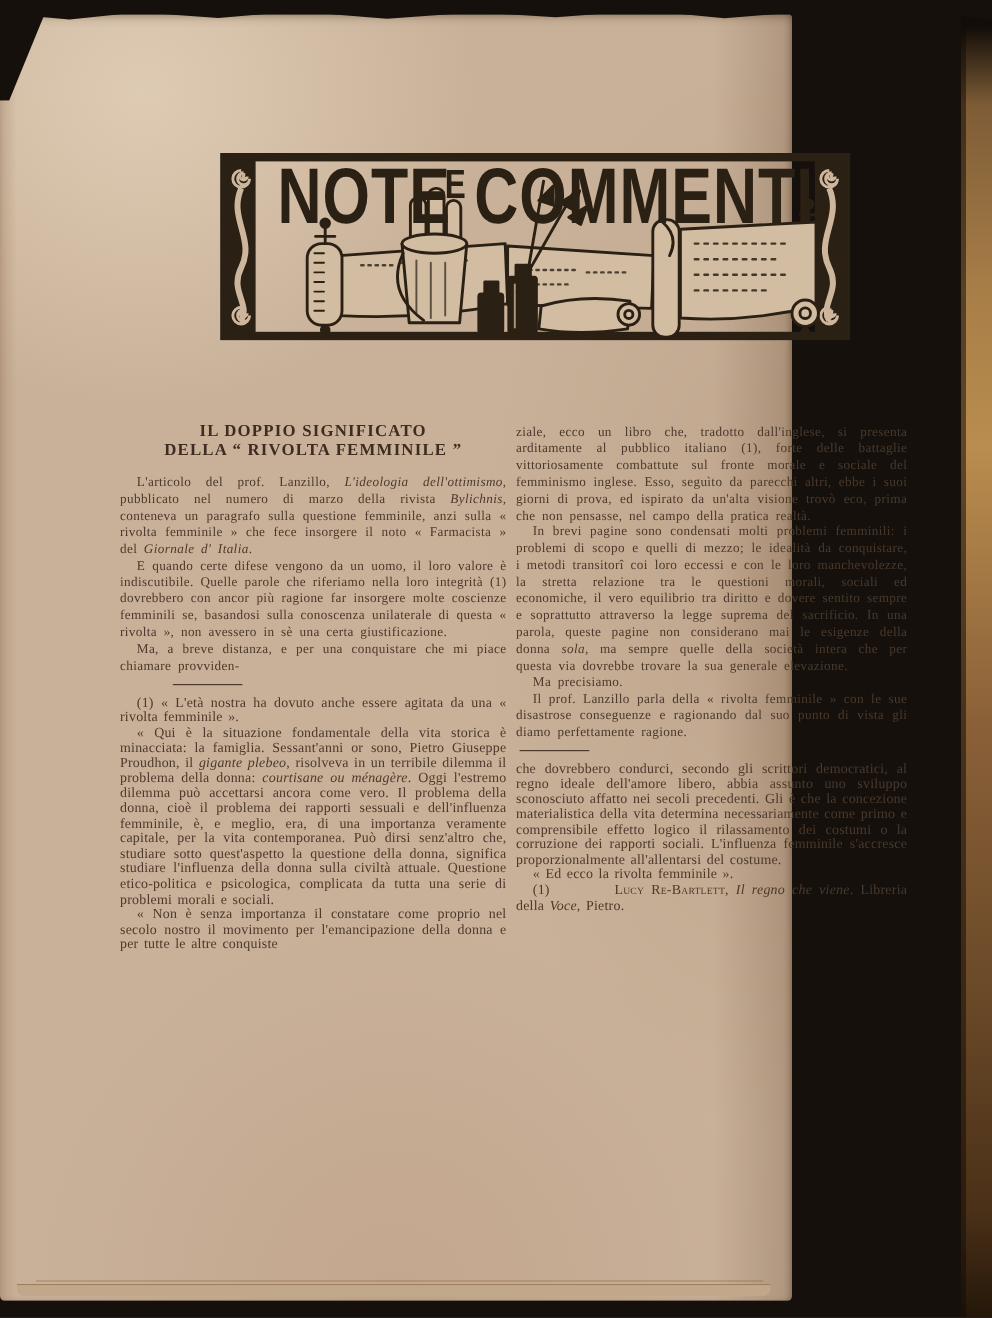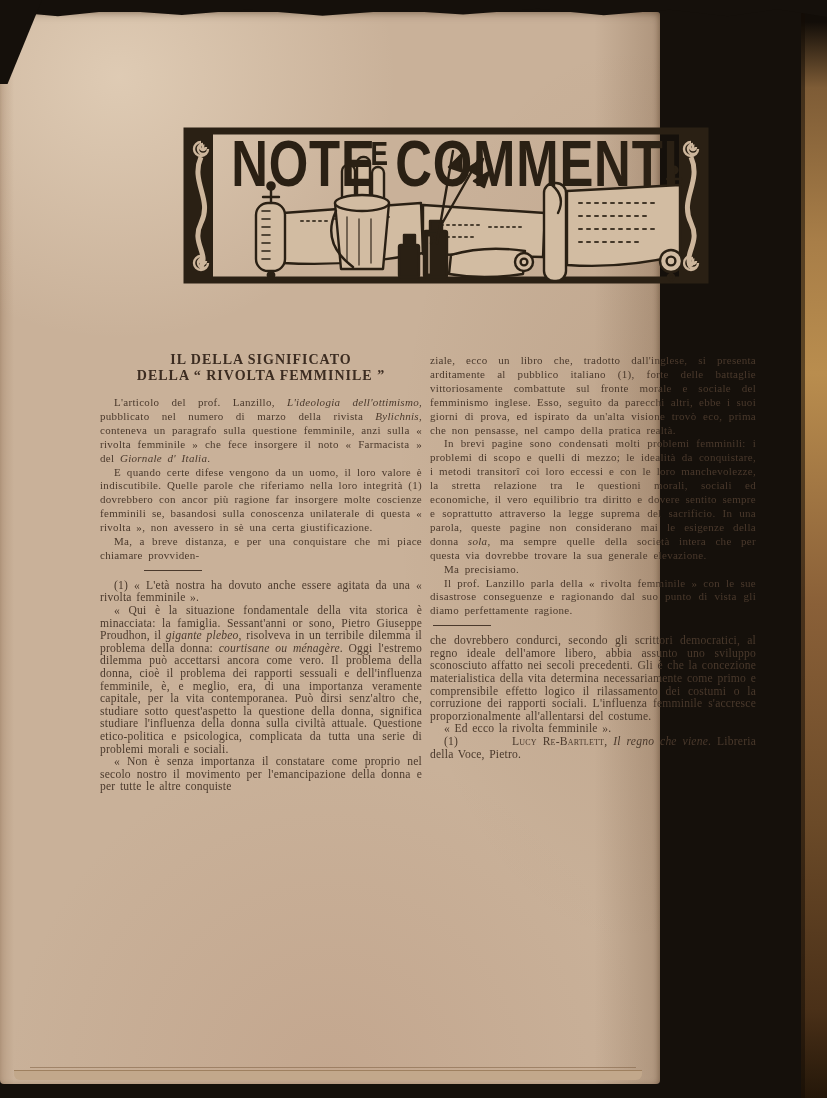--- a/index.html
+++ b/index.html
@@ -132,40 +132,40 @@
           <text x="-262" y="0" font-size="62" letter-spacing="1">NOTE</text>
           <text x="-92" y="-20" font-size="32">E</text>
           <text x="-62" y="0" font-size="62" letter-spacing="1">COMMENTI</text>
         </g>
       </svg>
     </div>
 
     <div class="article">
       <div class="col col-left">
         <h2 class="art-title">
-          <span class="tline">IL DELLA SIGNIFICATO</span>
+          <span class="tline">IL DOPPIO SIGNIFICATO</span>
           <span class="tline">DELLA “ RIVOLTA FEMMINILE ”</span>
         </h2>
         <p class="body ind"><span>L'articolo del prof. Lanzillo, </span><span style="font-style: italic;">L'ideologia dell'ottimismo</span><span>, pubblicato nel numero di marzo della rivista </span><span style="font-style: italic;">Bylichnis</span><span>, conteneva un paragrafo sulla questione femminile, anzi sulla « rivolta femminile » che fece insorgere il noto « Farmacista » del </span><span style="font-style: italic;">Giornale d' Italia</span><span>.</span></p>
         <p class="body ind"><span>E quando certe difese vengono da un uomo, il loro valore è indiscutibile. Quelle parole che riferiamo nella loro integrità (1) dovrebbero con ancor più ragione far insorgere molte coscienze femminili se, basandosi sulla conoscenza unilaterale di questa « rivolta », non avessero in sè una certa giustificazione.</span></p>
         <p class="body ind"><span>Ma, a breve distanza, e per una conquistare che mi piace chiamare provviden-</span></p>
         <div class="fn-rule"></div>
         <p class="fn ind"><span>(1) « L'età nostra ha dovuto anche essere agitata da una « rivolta femminile ».</span></p>
         <p class="fn ind"><span>« Qui è la situazione fondamentale della vita storica è minacciata: la famiglia. Sessant'anni or sono, Pietro Giuseppe Proudhon, il </span><span style="font-style: italic;">gigante plebeo</span><span>, risolveva in un terribile dilemma il problema della donna: </span><span style="font-style: italic;">courtisane ou ménagère</span><span>. Oggi l'estremo dilemma può accettarsi ancora come vero. Il problema della donna, cioè il problema dei rapporti sessuali e dell'influenza femminile, è, e meglio, era, di una importanza veramente capitale, per la vita contemporanea. Può dirsi senz'altro che, studiare sotto quest'aspetto la questione della donna, significa studiare l'influenza della donna sulla civiltà attuale. Questione etico-politica e psicologica, complicata da tutta una serie di problemi morali e sociali.</span></p>
         <p class="fn ind"><span>« Non è senza importanza il constatare come proprio nel secolo nostro il movimento per l'emancipazione della donna e per tutte le altre conquiste</span></p>
       </div>
 
       <div class="col col-right">
         <p class="body"><span>ziale, ecco un libro che, tradotto dall'inglese, si presenta arditamente al pubblico italiano (1), forte delle battaglie vittoriosamente combattute sul fronte morale e sociale del femminismo inglese. Esso, seguìto da parecchi altri, ebbe i suoi giorni di prova, ed ispirato da un'alta visione trovò eco, prima che non pensasse, nel campo della pratica realtà.</span></p>
         <p class="body ind"><span>In brevi pagine sono condensati molti problemi femminili: i problemi di scopo e quelli di mezzo; le idealità da conquistare, i metodi transitorî coi loro eccessi e con le loro manchevolezze, la stretta relazione tra le questioni morali, sociali ed economiche, il vero equilibrio tra diritto e dovere sentito sempre e soprattutto attraverso la legge suprema del sacrificio. In una parola, queste pagine non considerano mai le esigenze della donna </span><span style="font-style: italic;">sola</span><span>, ma sempre quelle della società intera che per questa via dovrebbe trovare la sua generale elevazione.</span></p>
         <p class="body ind"><span>Ma precisiamo.</span></p>
         <p class="body ind"><span>Il prof. Lanzillo parla della « rivolta femminile » con le sue disastrose conseguenze e ragionando dal suo punto di vista gli diamo perfettamente ragione.</span></p>
         <div class="fn-rule"></div>
         <p class="fn"><span>che dovrebbero condurci, secondo gli scrittori democratici, al regno ideale dell'amore libero, abbia assunto uno sviluppo sconosciuto affatto nei secoli precedenti. Gli è che la concezione materialistica della vita determina necessariamente come primo e comprensibile effetto logico il rilassamento dei costumi o la corruzione dei rapporti sociali. L'influenza femminile s'accresce proporzionalmente all'allentarsi del costume.</span></p>
         <p class="fn ind"><span>« Ed ecco la rivolta femminile ».</span></p>
-        <p class="fn ind"><span>(1) </span><span style="font-variant: small-caps; margin-left: 48px;">Lucy Re-Bartlett</span><span>, </span><span style="font-style: italic;">Il regno che viene</span><span>. Libreria della </span><span style=" margin-top: 28px;">Voce</span><span>, Pietro.</span></p>
+        <p class="fn ind"><span>(1) </span><span style="font-variant: small-caps; margin-left: 48px;">Lucy Re-Bartlett</span><span>, </span><span style="font-style: italic;">Il regno che viene</span><span>. Libreria della </span><span style="font-style: italic; margin-top: 28px;">Voce</span><span>, Pietro.</span></p>
       </div>
     </div>
   </div>
 
   <div class="top-shadow"></div>
   <div class="corner-wedge"></div>
 </div>
 
 </body></html>

